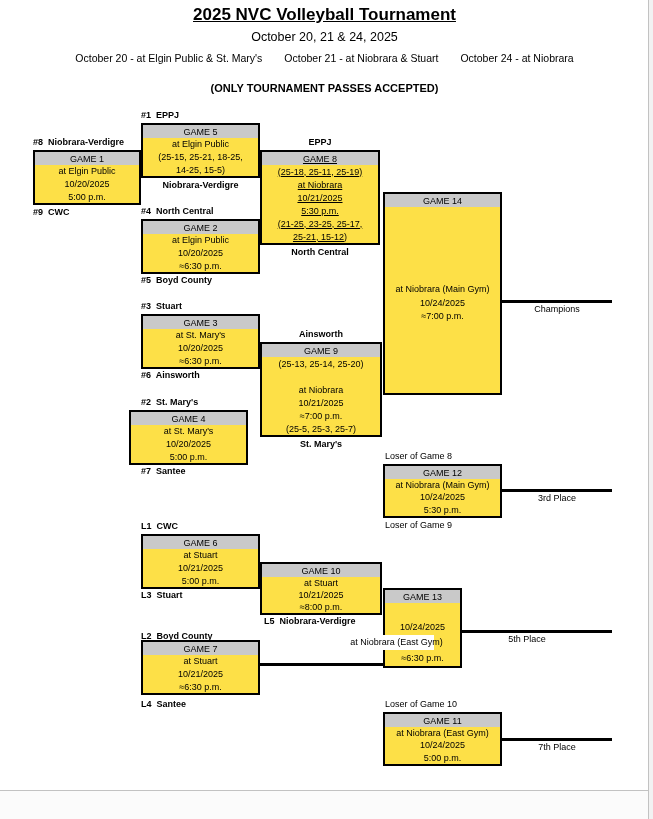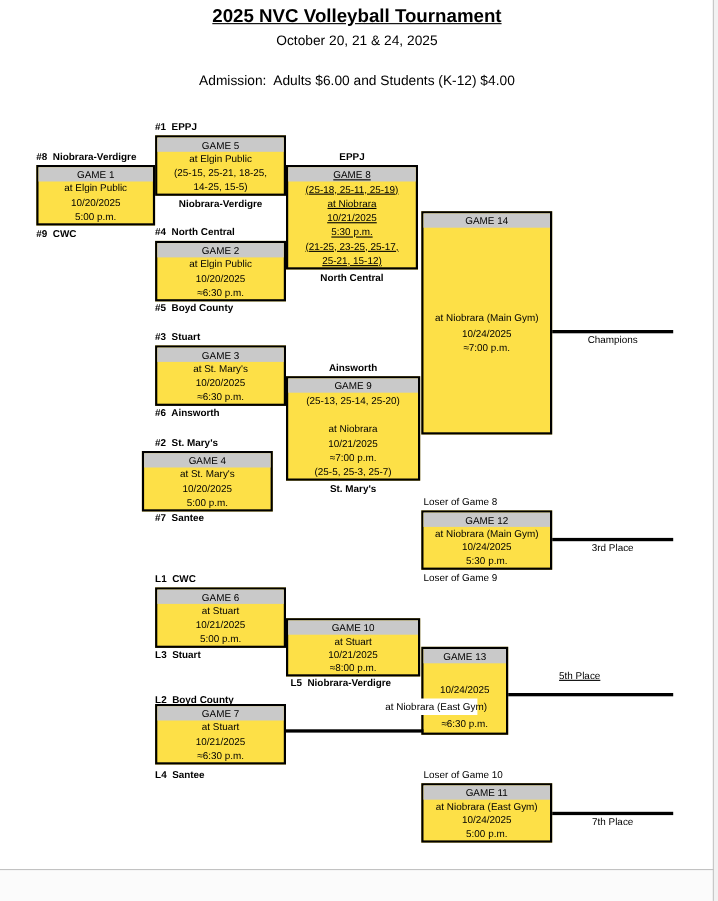--- a/index.html
+++ b/index.html
@@ -40,21 +40,26 @@
   .strip-r{position:absolute;left:649px;top:0;width:4px;height:819px;background:#f2f2f2;}
   .strip-b{position:absolute;left:0;top:791px;width:649px;height:28px;background:#fbfbfb;}
 </style>
 </head>
 <body>
 
 <div class="sheet">
 
   <div class="hline title">2025 NVC Volleyball Tournament</div>
   <div class="hline dates">October 20, 21 &amp; 24, 2025</div>
-  <div class="hline admission">Admission:  Adults $6.00 and Students (K-12) $4.00</div>
+  <div class="venues">
+    <span>October 20 - at Elgin Public &amp; St. Mary's</span>
+    <span>October 21 - at Niobrara &amp; Stuart</span>
+    <span>October 24 - at Niobrara</span>
+  </div>
+  <div class="hline passes">(ONLY TOURNAMENT PASSES ACCEPTED)</div>
 
   <div class="lbl" style="left:141px;top:110px;">#1  EPPJ</div>
   <div class="lbl" style="left:33px;top:137px;">#8  Niobrara-Verdigre</div>
   <div class="lbl" style="left:33px;top:207px;">#9  CWC</div>
   <div class="lbl" style="left:141px;top:206px;">#4  North Central</div>
   <div class="lbl" style="left:141px;top:275px;">#5  Boyd County</div>
   <div class="lbl" style="left:141px;top:301px;">#3  Stuart</div>
   <div class="lbl" style="left:141px;top:370px;">#6  Ainsworth</div>
   <div class="lbl" style="left:141px;top:397px;">#2  St. Mary's</div>
   <div class="lbl" style="left:141px;top:466px;">#7  Santee</div>
@@ -195,21 +200,21 @@
   </div>
 
   <div class="bline" style="left:260px;top:663px;width:125px;"></div>
   <div class="bline" style="left:502px;top:300px;width:110px;"></div>
   <div class="bline" style="left:502px;top:489px;width:110px;"></div>
   <div class="bline" style="left:462px;top:630px;width:150px;"></div>
   <div class="bline" style="left:502px;top:738px;width:110px;"></div>
 
   <div class="place" style="left:502px;top:304px;width:110px;">Champions</div>
   <div class="place" style="left:502px;top:493px;width:110px;">3rd Place</div>
-  <div class="place" style="left:452px;top:609px;width:150px;text-decoration:underline;">5th Place</div>
+  <div class="place" style="left:452px;top:634px;width:150px;">5th Place</div>
   <div class="place" style="left:502px;top:742px;width:110px;">7th Place</div>
 
   <div class="strip-r"></div>
   <div class="strip-b"></div>
   <div class="edge-v"></div>
   <div class="edge-h"></div>
 
 </div>
 
 </body></html>

